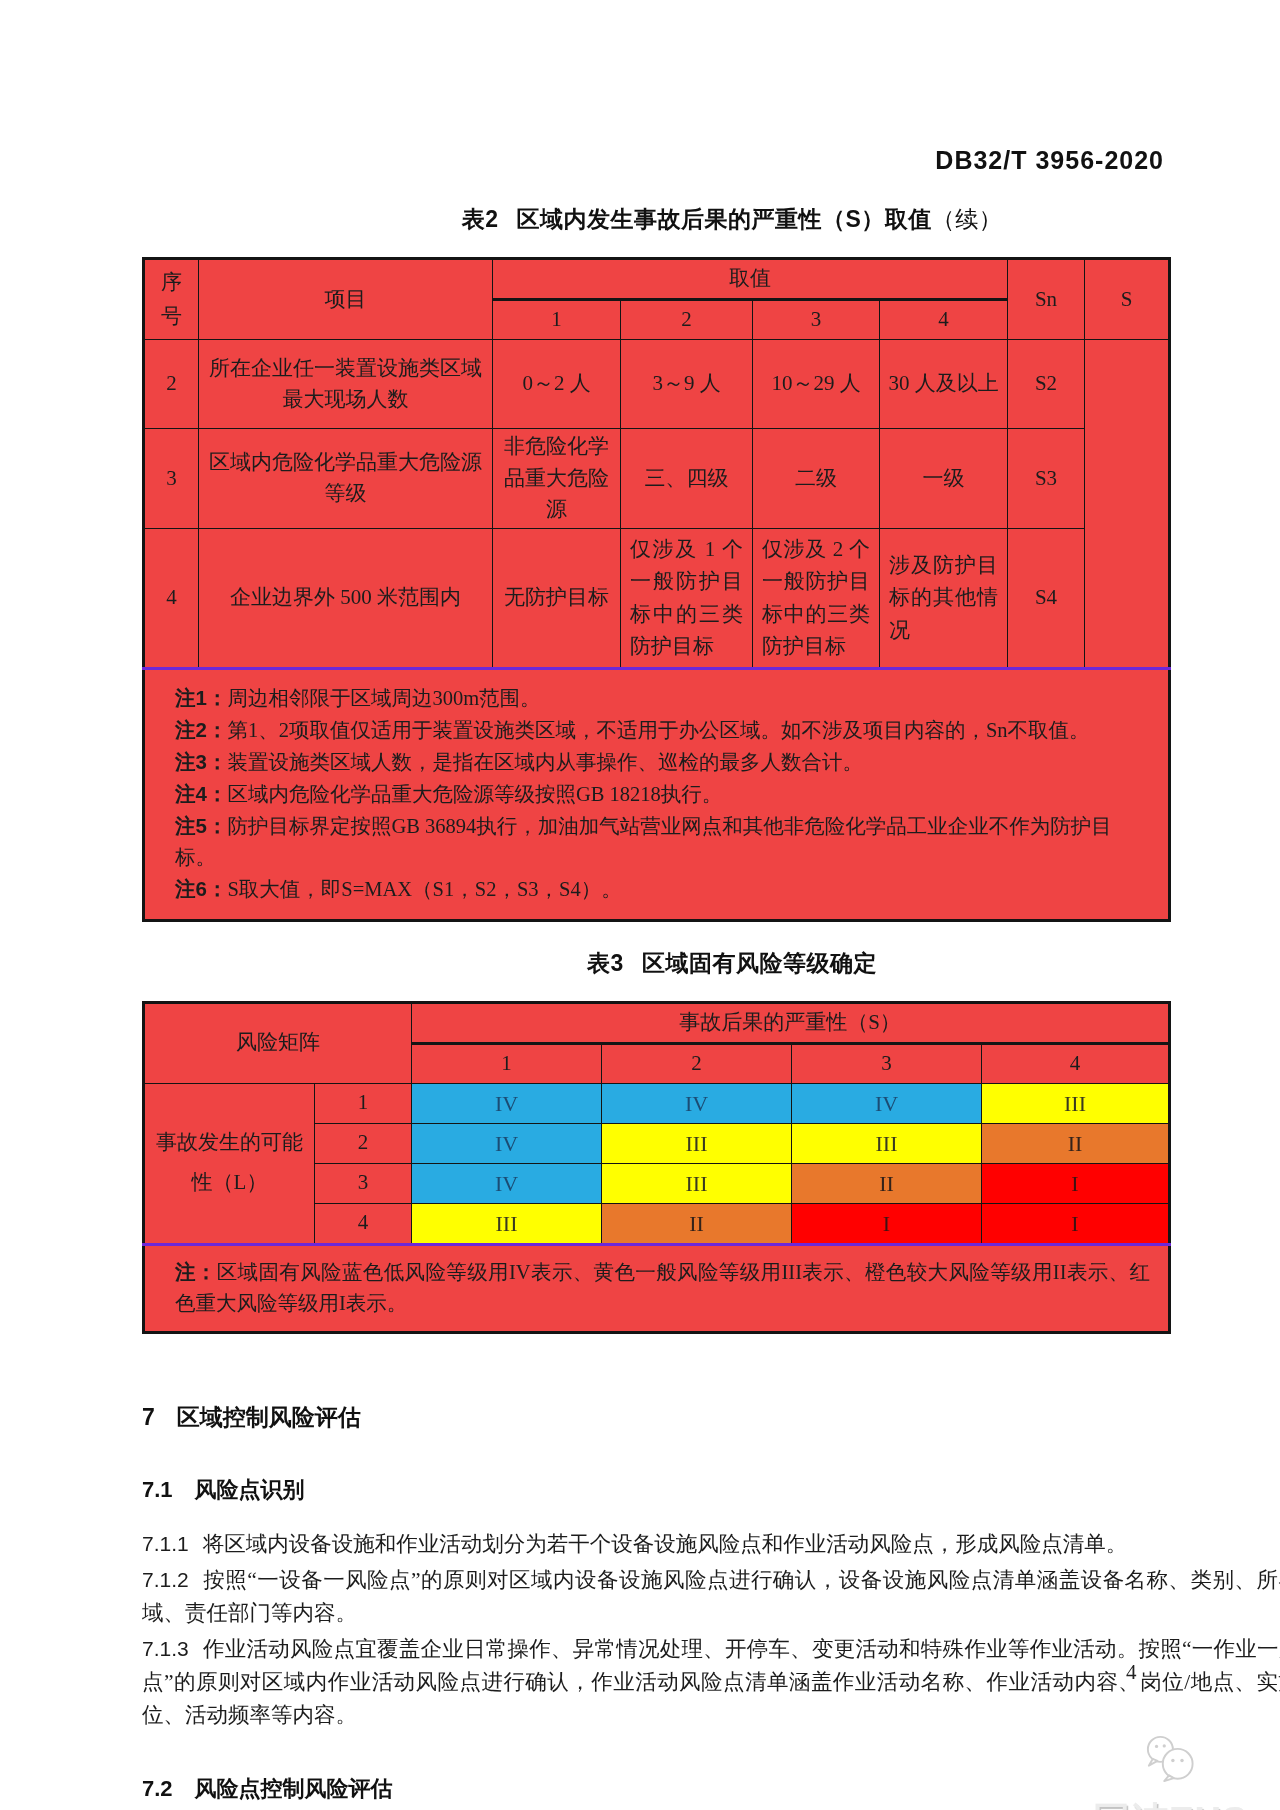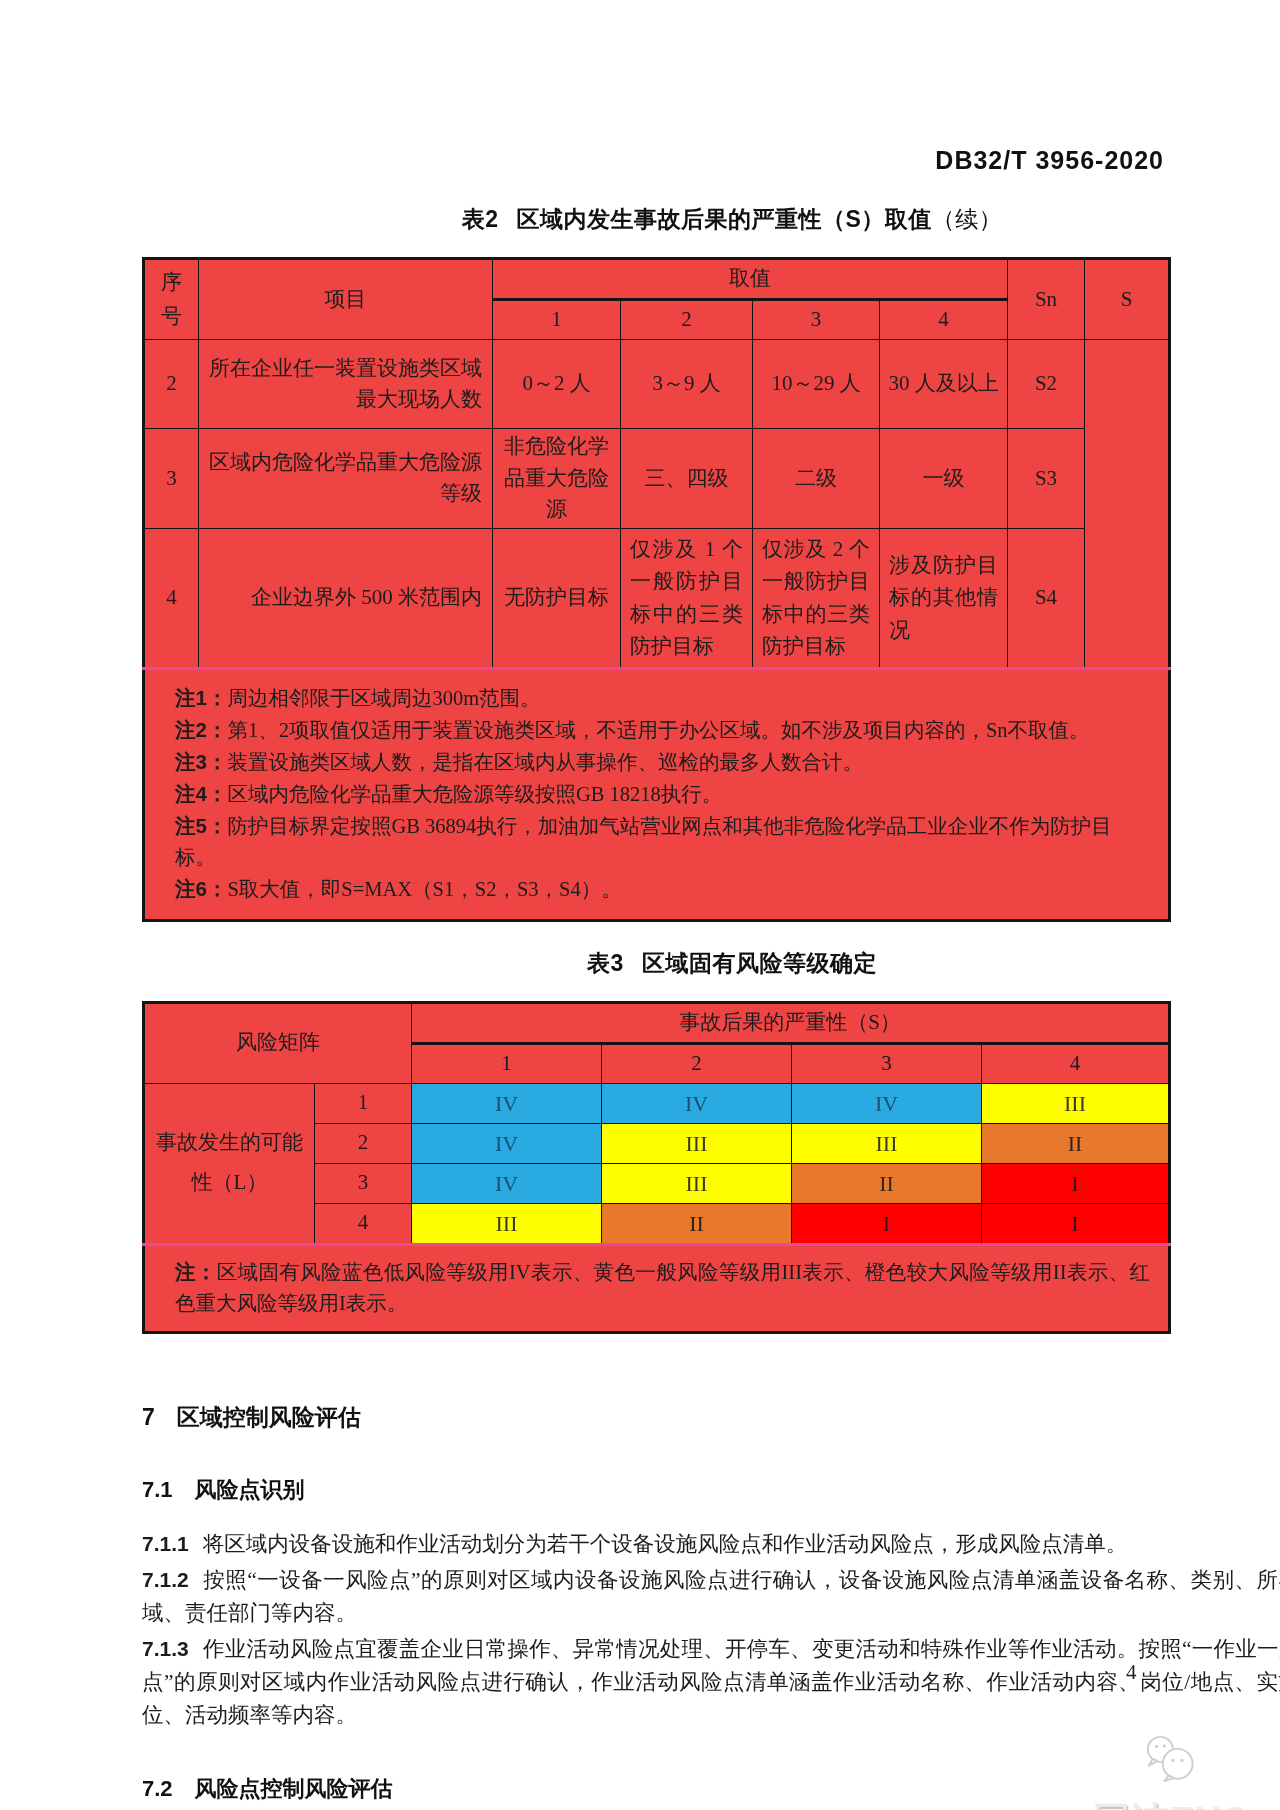--- a/index.html
+++ b/index.html
@@ -25,27 +25,27 @@
 
   table{border-collapse:collapse;table-layout:fixed;width:1026px;background:#ef4444;}
   .t2{margin-top:22px;border:3px solid #141414;}
   .t3{margin-top:22px;border:3px solid #141414;}
   td{border:1.5px solid #141414;text-align:center;vertical-align:middle;
      font-size:21px;line-height:1.5;padding:2px 4px;color:#1c1c1c;}
   .hA td{height:34px;}
   .hB td{height:34px;}
   .thickb{border-bottom:3.5px solid #141414;}
   .seq-wrap{display:inline-block;width:1.15em;word-break:break-all;line-height:1.6;}
-  .cell-left{text-align:right;padding:4px 10px;font-family:Liberation Serif, serif;}
+  .cell-left{text-align:center;padding:4px 10px;font-family:Liberation Serif, serif;}
   .cell-just{text-align:justify;text-align-last:left;padding:4px 9px;line-height:1.55;}
   .r-item2 td{height:80px;}
   .r-item3 td{height:84px;}
   .r-item4 td{height:110px;}
   .notes-row td{
-    border-top:3px solid #ec4899;text-align:left;vertical-align:top;
+    border-top:3px solid #6d28d9;text-align:left;vertical-align:top;
     padding:12px 18px 14px 30px;
   }
   .note-line{font-size:20.5px;line-height:31px;}
   .note-label{font-family:"Liberation Sans","DejaVu Sans",sans-serif;font-weight:700;}
 
   .t3 .hA td{height:34px;}
   .t3 .hB td{height:34px;}
   .t3 .mrow td{height:35px;}
   .mx{font-size:22px;font-weight:400;}
   .corner-cell{font-size:21px;}
@@ -60,21 +60,21 @@
   .sec-h2{
     margin-top:42px;font-family:"Liberation Sans","DejaVu Sans",sans-serif;
     font-weight:700;font-size:22px;color:#111;
   }
   .sec-num{margin-right:22px;}
   .para{
     margin-top:22px;font-size:21.5px;line-height:33px;text-align:justify;color:#1c1c1c;
   }
   .para + .para{margin-top:2px;}
   .clause-num{
-    font-family:"Liberation Sans","DejaVu Sans",sans-serif;font-weight:700;
+    font-family:"Liberation Sans","DejaVu Sans",sans-serif;font-weight:400;
     margin-right:14px;font-size:21px;
   }
   .page-number{
     position:absolute;top:1660px;left:1126px;font-size:21px;color:#222;
   }
   .watermark{
     position:absolute;top:1733px;right:32px;display:flex;align-items:center;gap:4px;
     color:#ececec;font-family:"Liberation Sans","DejaVu Sans",sans-serif;
     font-weight:700;font-size:37px;letter-spacing:1px;
     text-shadow:1.5px 1.5px 1px #c3c3c3, -0.5px -0.5px 0 #fafafa;

